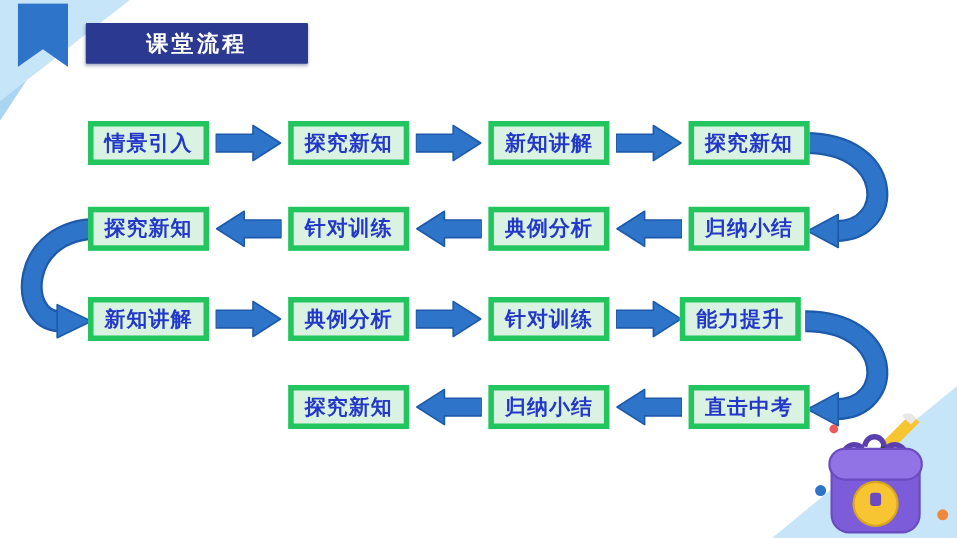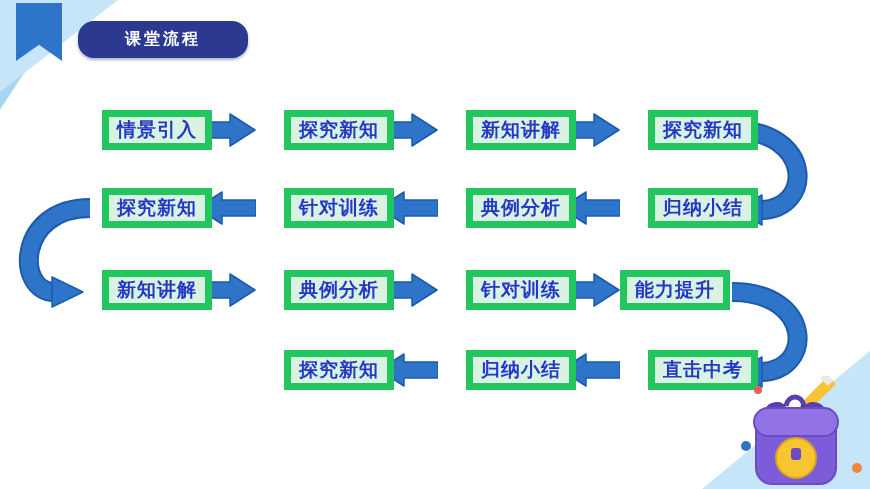--- a/index.html
+++ b/index.html
@@ -8,29 +8,29 @@
 
   
   .deco{position:absolute;z-index:0;}
   .deco-tl-1{left:0;top:0;width:118px;height:92px;background:#c7e5f8;clip-path:polygon(0 0,100% 0,0 100%);}
   .deco-tl-2{left:0;top:0;width:90px;height:122px;background:#a9d4f2;clip-path:polygon(48% 0,80% 0,0 90%,0 60%);}
   .deco-br{right:0;bottom:0;width:168px;height:138px;background:#c7e5f8;clip-path:polygon(100% 0,100% 100%,0 100%);}
 
   
   .ribbon{position:absolute;left:16px;top:3px;width:46px;height:58px;background:#2e74c8;
           clip-path:polygon(0 0,100% 0,100% 100%,50% 72%,0 100%);z-index:5;}
-  .title-bar{position:absolute;left:78px;top:21px;width:170px;height:37px;background:#2b3990;border-radius:16px;
+  .title-bar{position:absolute;left:78px;top:21px;width:202px;height:37px;background:#2b3990;border-radius:1px;
              color:#ffffff;display:flex;align-items:center;justify-content:center;
-             font-size:16px;font-weight:bold;letter-spacing:3px;z-index:5;
+             font-size:20px;font-weight:bold;letter-spacing:3px;z-index:5;
              box-shadow:0 2px 3px rgba(20,30,90,.35);}
 
   
-  .step{position:absolute;width:110px;height:40px;background:#d9f2e2;border:7px solid #22c55e;box-sizing:border-box;
+  .step{position:absolute;width:110px;height:40px;background:#d9f2e2;border:5px solid #22c55e;box-sizing:border-box;
         display:flex;align-items:center;justify-content:center;color:#2338c8;
-        font-size:19px;font-weight:bold;letter-spacing:1px;z-index:3;margin-left:22px;}
+        font-size:19px;font-weight:bold;letter-spacing:1px;z-index:3;}
 
   .arrow{position:absolute;z-index:2;}
   .bp{position:absolute;left:738px;top:376px;z-index:4;}
 </style>
 </head>
 <body>
 
 <div class="slide">
 
   <div class="deco deco-tl-2"></div>
@@ -46,21 +46,21 @@
   <div class="step" style="left:626px;top:110px">探究新知</div>
 
   <div class="step" style="left:80px;top:188px">探究新知</div>
   <div class="step" style="left:262px;top:188px">针对训练</div>
   <div class="step" style="left:444px;top:188px">典例分析</div>
   <div class="step" style="left:626px;top:188px">归纳小结</div>
 
   <div class="step" style="left:80px;top:270px">新知讲解</div>
   <div class="step" style="left:262px;top:270px">典例分析</div>
   <div class="step" style="left:444px;top:270px">针对训练</div>
-  <div class="step" style="left:598px;top:270px">能力提升</div>
+  <div class="step" style="left:618px;top:270px">能力提升</div>
 
   <div class="step" style="left:262px;top:350px">探究新知</div>
   <div class="step" style="left:444px;top:350px">归纳小结</div>
   <div class="step" style="left:626px;top:350px">直击中考</div>
 
   <svg class="arrow" style="left:196px;top:113px" width="60" height="34" viewBox="0 0 60 34">
       <polygon points="0,9 34,9 34,1 59,17 34,33 34,25 0,25" fill="#2e74c8" stroke="#1d5aab" stroke-width="1.5" stroke-linejoin="round"></polygon>
     </svg>
   <svg class="arrow" style="left:378px;top:113px" width="60" height="34" viewBox="0 0 60 34">
       <polygon points="0,9 34,9 34,1 59,17 34,33 34,25 0,25" fill="#2e74c8" stroke="#1d5aab" stroke-width="1.5" stroke-linejoin="round"></polygon>

